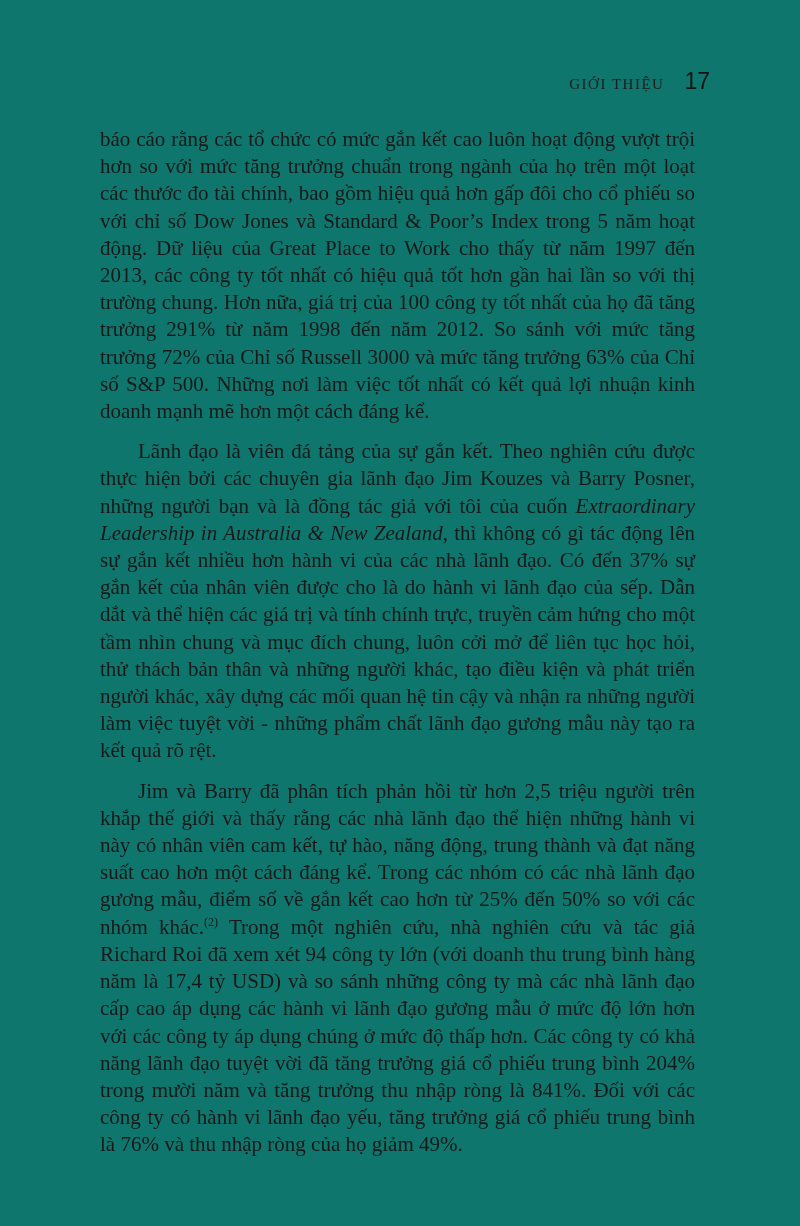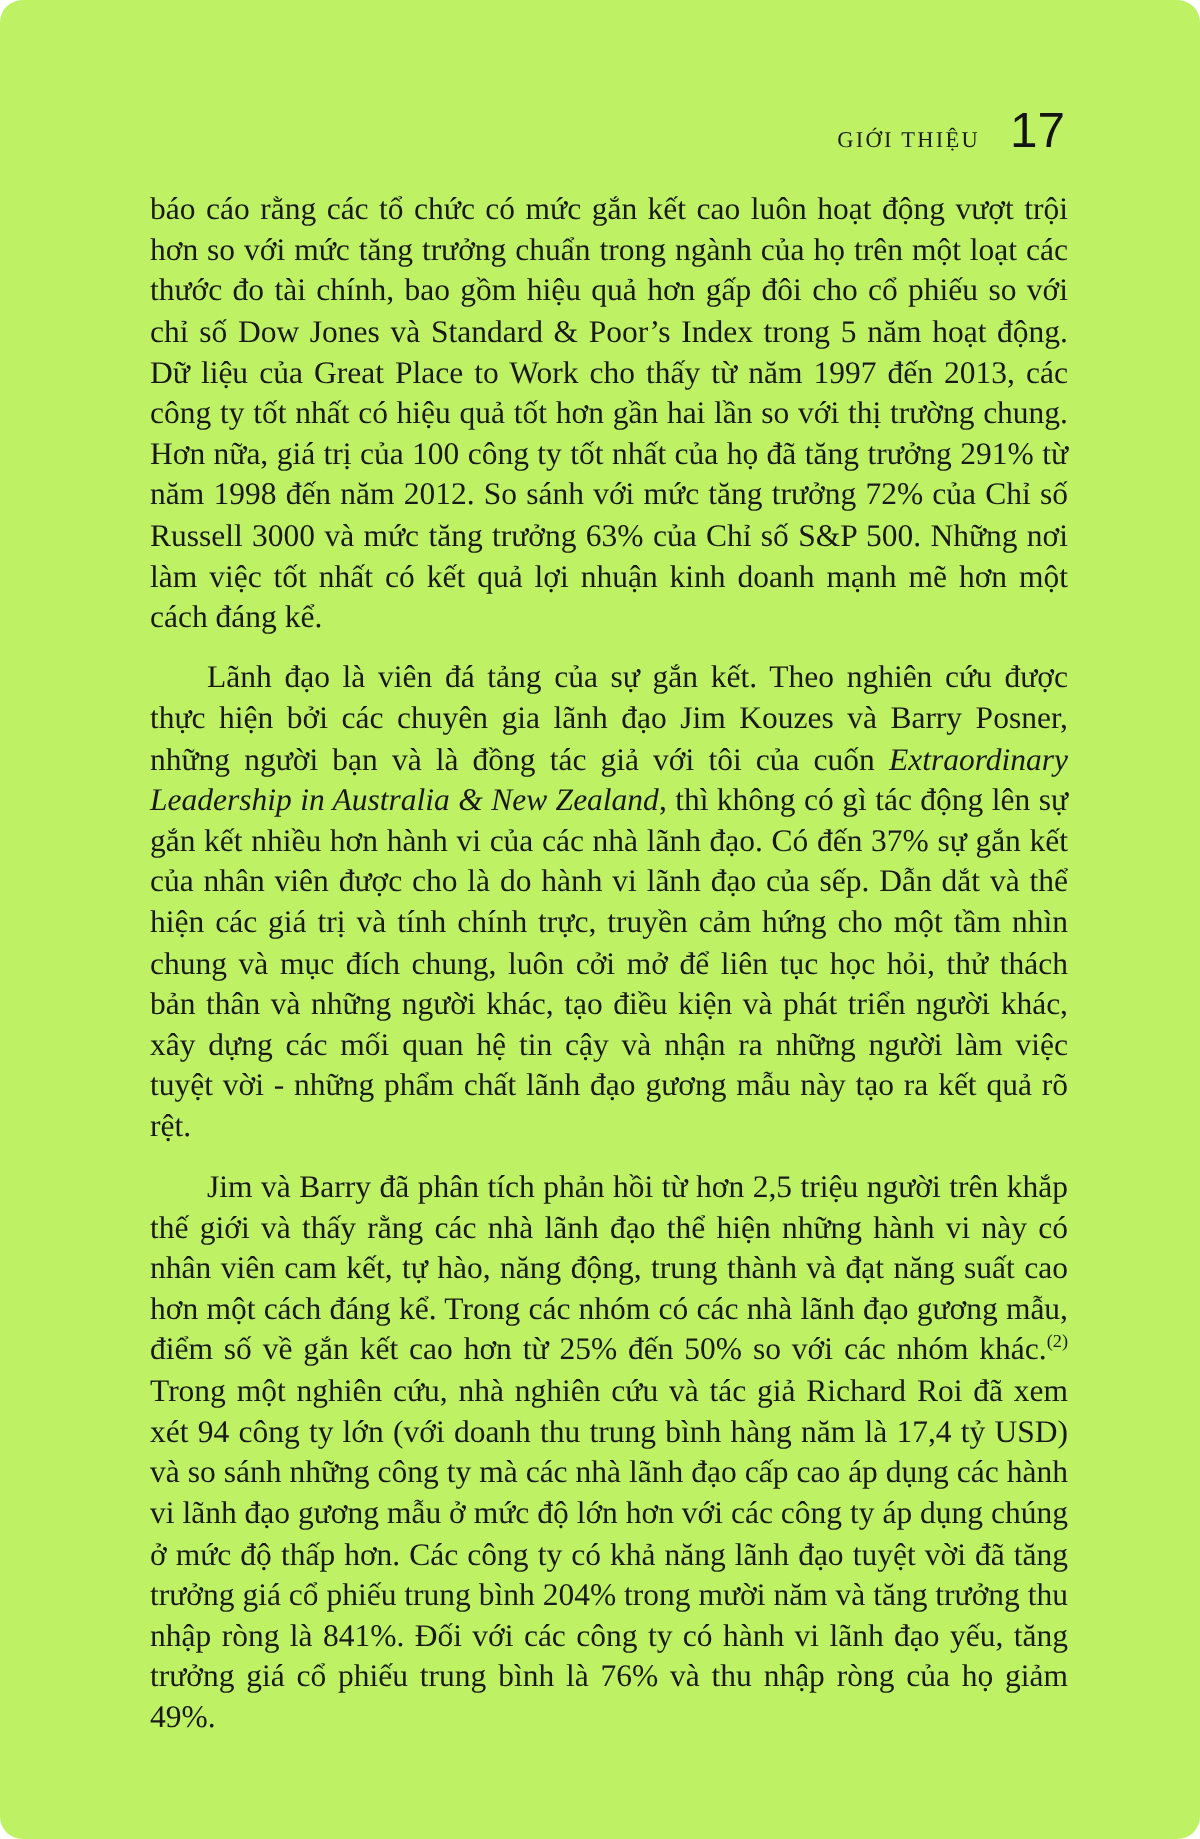--- a/index.html
+++ b/index.html
@@ -4,62 +4,61 @@
 <style>
   html, body {
     margin: 0;
     padding: 0;
     background: #ffffff;
   }
   .page {
     position: relative;
     width: 800px;
     height: 1226px;
-    background: #bef264;
+    background: #0f766e;
     color: #191919;
     font-family: "Liberation Serif", "DejaVu Serif", serif;
     box-sizing: border-box;
     overflow: hidden;
-    border-radius: 15px;
   }
   .running-head {
     position: absolute;
     top: 68px;
     left: 100px;
     right: 90px;
     display: flex;
     justify-content: flex-end;
     align-items: baseline;
     gap: 20px;
   }
   .running-head .section-title {
     font-family: "Liberation Serif", "DejaVu Serif", serif;
     font-size: 15px;
     letter-spacing: 1.5px;
     color: #1c1c1c;
     text-transform: uppercase;
   }
   .running-head .page-number {
     font-family: "Liberation Sans", "DejaVu Sans", sans-serif;
-    font-size: 33px;
+    font-size: 23px;
     font-weight: 400;
     color: #141414;
   }
   .body-text {
     position: absolute;
     top: 126px;
     left: 100px;
     width: 612px;
     font-size: 21px;
     line-height: 27.2px;
     text-align: justify;
     text-justify: inter-word;
   }
   .body-text p {
-    margin: 0 0 13px 0;
+    margin: 0 17px 13px 0;
   }
   .body-text p.indented {
     text-indent: 38px;
     font-family: Liberation Serif, serif;
   }
   .italic {
     font-style: italic;
   }
   sup.footnote-ref {
     font-size: 0.58em;

